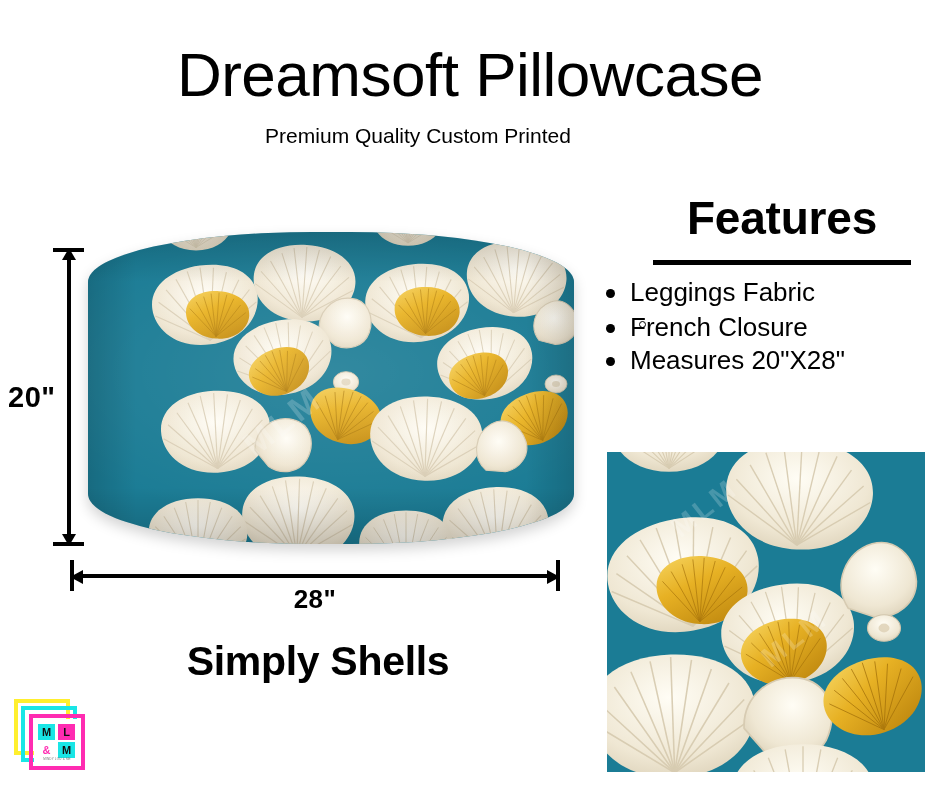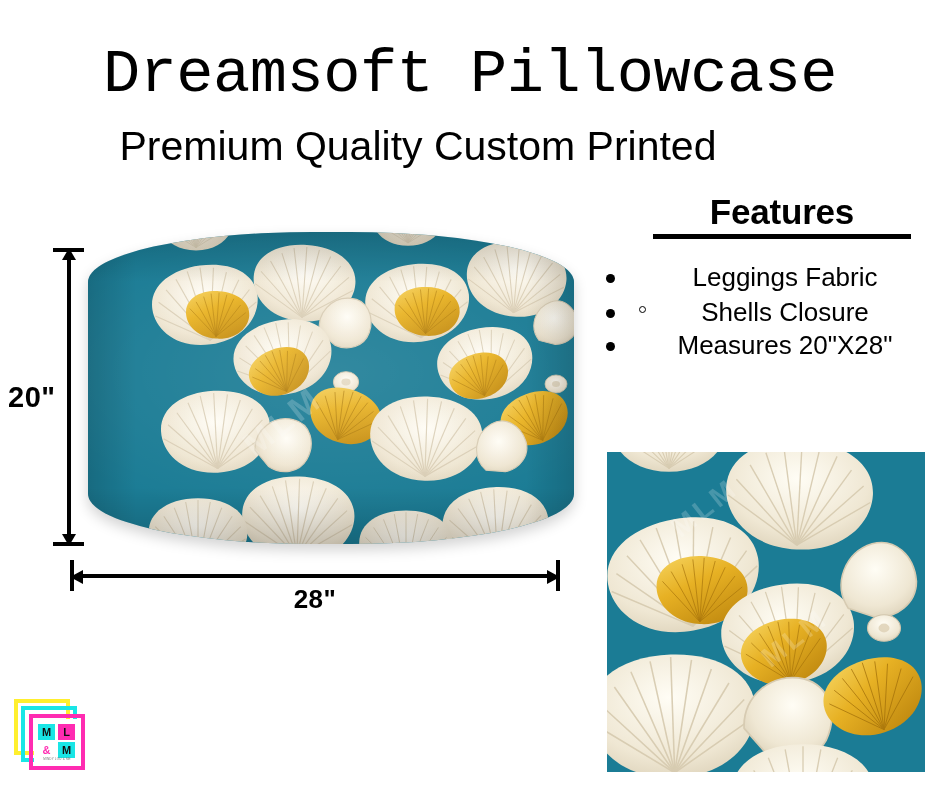--- a/index.html
+++ b/index.html
@@ -17,34 +17,34 @@
     color: #000000;
   }
 
   
   .title {
     position: absolute;
     left: 0;
     top: 42px;
     width: 940px;
     text-align: center;
-    font-family: Liberation Mono, monospace;
+    font-family: Liberation Sans, sans-serif;
     font-size: 62px;
     font-weight: 400;
     letter-spacing: -0.5px;
     line-height: 1.05;
     white-space: nowrap;
   }
   .subtitle {
     position: absolute;
     left: 0;
     top: 124px;
     width: 836px;
     text-align: center;
-    font-size: 41px;
+    font-size: 21px;
     font-weight: 400;
     line-height: 1.1;
     white-space: nowrap;
   }
 
   
   .pillow-wrap {
     position: absolute;
     left: 88px;
     top: 232px;
@@ -187,34 +187,33 @@
 
   
   .features {
     position: absolute;
     left: 596px;
     top: 192px;
     width: 344px;
   }
   .features-heading {
     text-align: center;
-    font-size: 35px;
+    font-size: 46px;
     font-weight: 700;
     letter-spacing: -0.2px;
-    padding-bottom: 2px;
+    padding-bottom: 15px;
     width: 258px;
     margin: 0 auto 0 57px;
     border-bottom: 5px solid #000;
     line-height: 1.15;
   }
   .feature-list {
-    margin: 23px 0 0 0;
+    margin: 12px 0 0 0;
     padding: 0;
     list-style: none;
-    text-align: center;
   }
   .feature-item {
     position: relative;
     padding-left: 34px;
     font-size: 26px;
     line-height: 1.23;
     margin-bottom: 1px;
     white-space: nowrap;
   }
   .feature-item > .bullet-dot {
@@ -449,36 +448,37 @@
 
   <div class="dim-h">
     <div class="cap-left"></div>
     <div class="shaft"></div>
     <div class="head-left"></div>
     <div class="head-right"></div>
     <div class="cap-right"></div>
   </div>
   <div class="label-h">28"</div>
 
+  <div class="design-name">Simply Shells</div>
 
   <div class="features">
     <div class="features-heading">Features</div>
     <ul class="feature-list">
       <li class="feature-item">
         <span class="bullet-dot"></span>
         <span>Leggings Fabric</span>
         <ul class="sub-list">
           <li class="sub-item">
             <span class="bullet-ring"></span>
           </li>
         </ul>
       </li>
       <li class="feature-item">
         <span class="bullet-dot"></span>
-        <span>Shells Closure</span>
+        <span>French Closure</span>
       </li>
       <li class="feature-item">
         <span class="bullet-dot"></span>
         <span>Measures 20"X28"</span>
       </li>
     </ul>
   </div>
 
   <div class="swatch">
     <svg class="swatch-field" viewBox="0 0 318 320" preserveAspectRatio="none">

